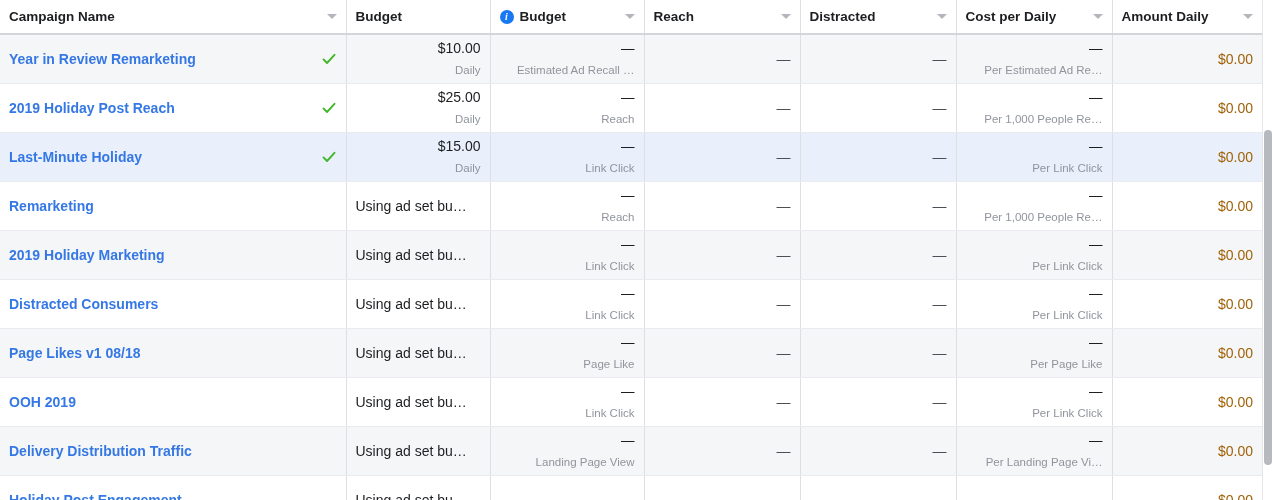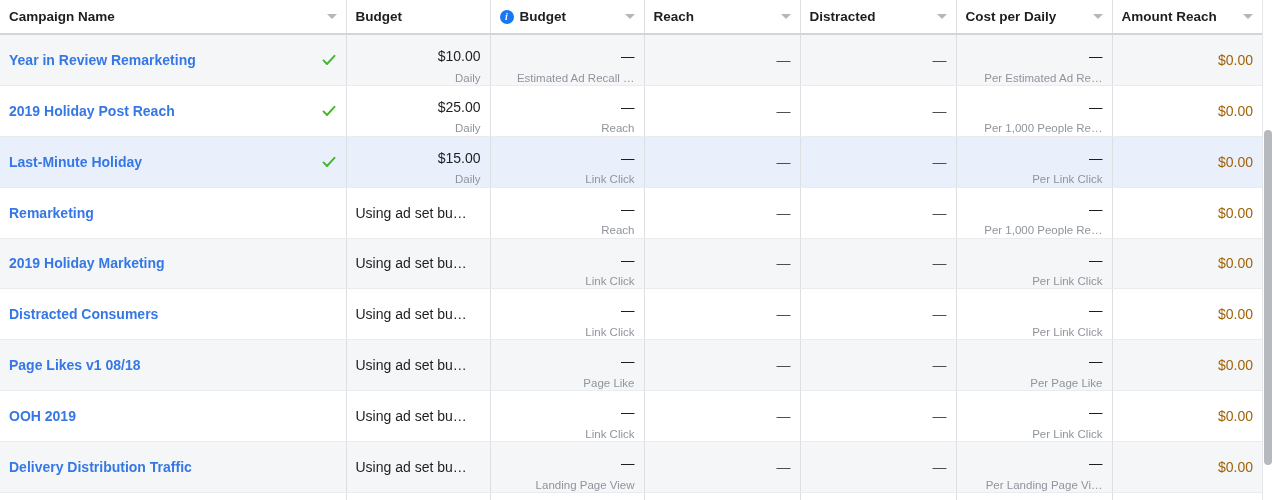--- a/index.html
+++ b/index.html
@@ -128,21 +128,20 @@
     width: 100%;
   }
   .stack .main {
     font-size: 14px;
     color: #1c1e21;
     white-space: nowrap;
     overflow: hidden;
     text-overflow: ellipsis;
     max-width: 100%;
     text-align: center;
-    margin-top: 13px;
   }
   .stack .sub {
     font-size: 11.5px;
     color: #90949c;
     margin-top: 5px;
     white-space: nowrap;
     overflow: hidden;
     text-overflow: ellipsis;
     max-width: 100%;
     text-align: right;
@@ -253,21 +252,21 @@
         <th>
           <div class="th-inner">
             <span class="th-label">Cost per Daily</span>
             <span class="th-spacer"></span>
             <span class="caret"></span>
           </div>
         </th>
 
         <th>
           <div class="th-inner">
-            <span class="th-label">Amount Reach</span>
+            <span class="th-label">Amount Daily</span>
             <span class="th-spacer"></span>
             <span class="caret"></span>
           </div>
         </th>
 
       </tr>
     </thead>
 
     <tbody id="table-body">
         <tr class="alt">

